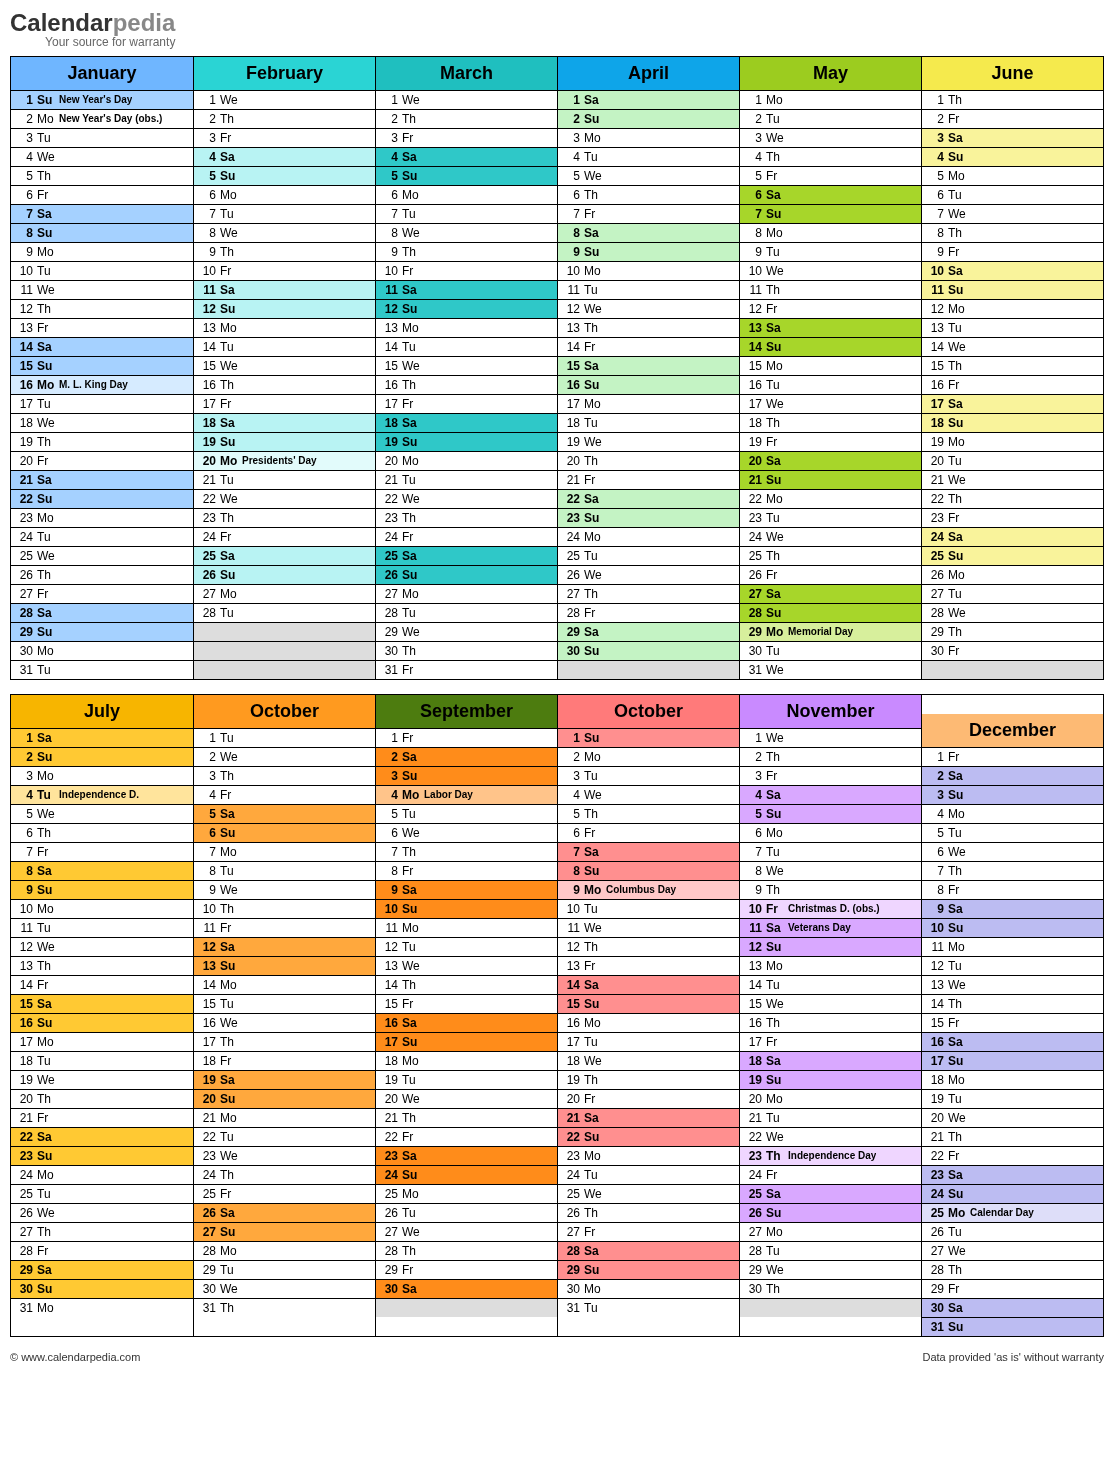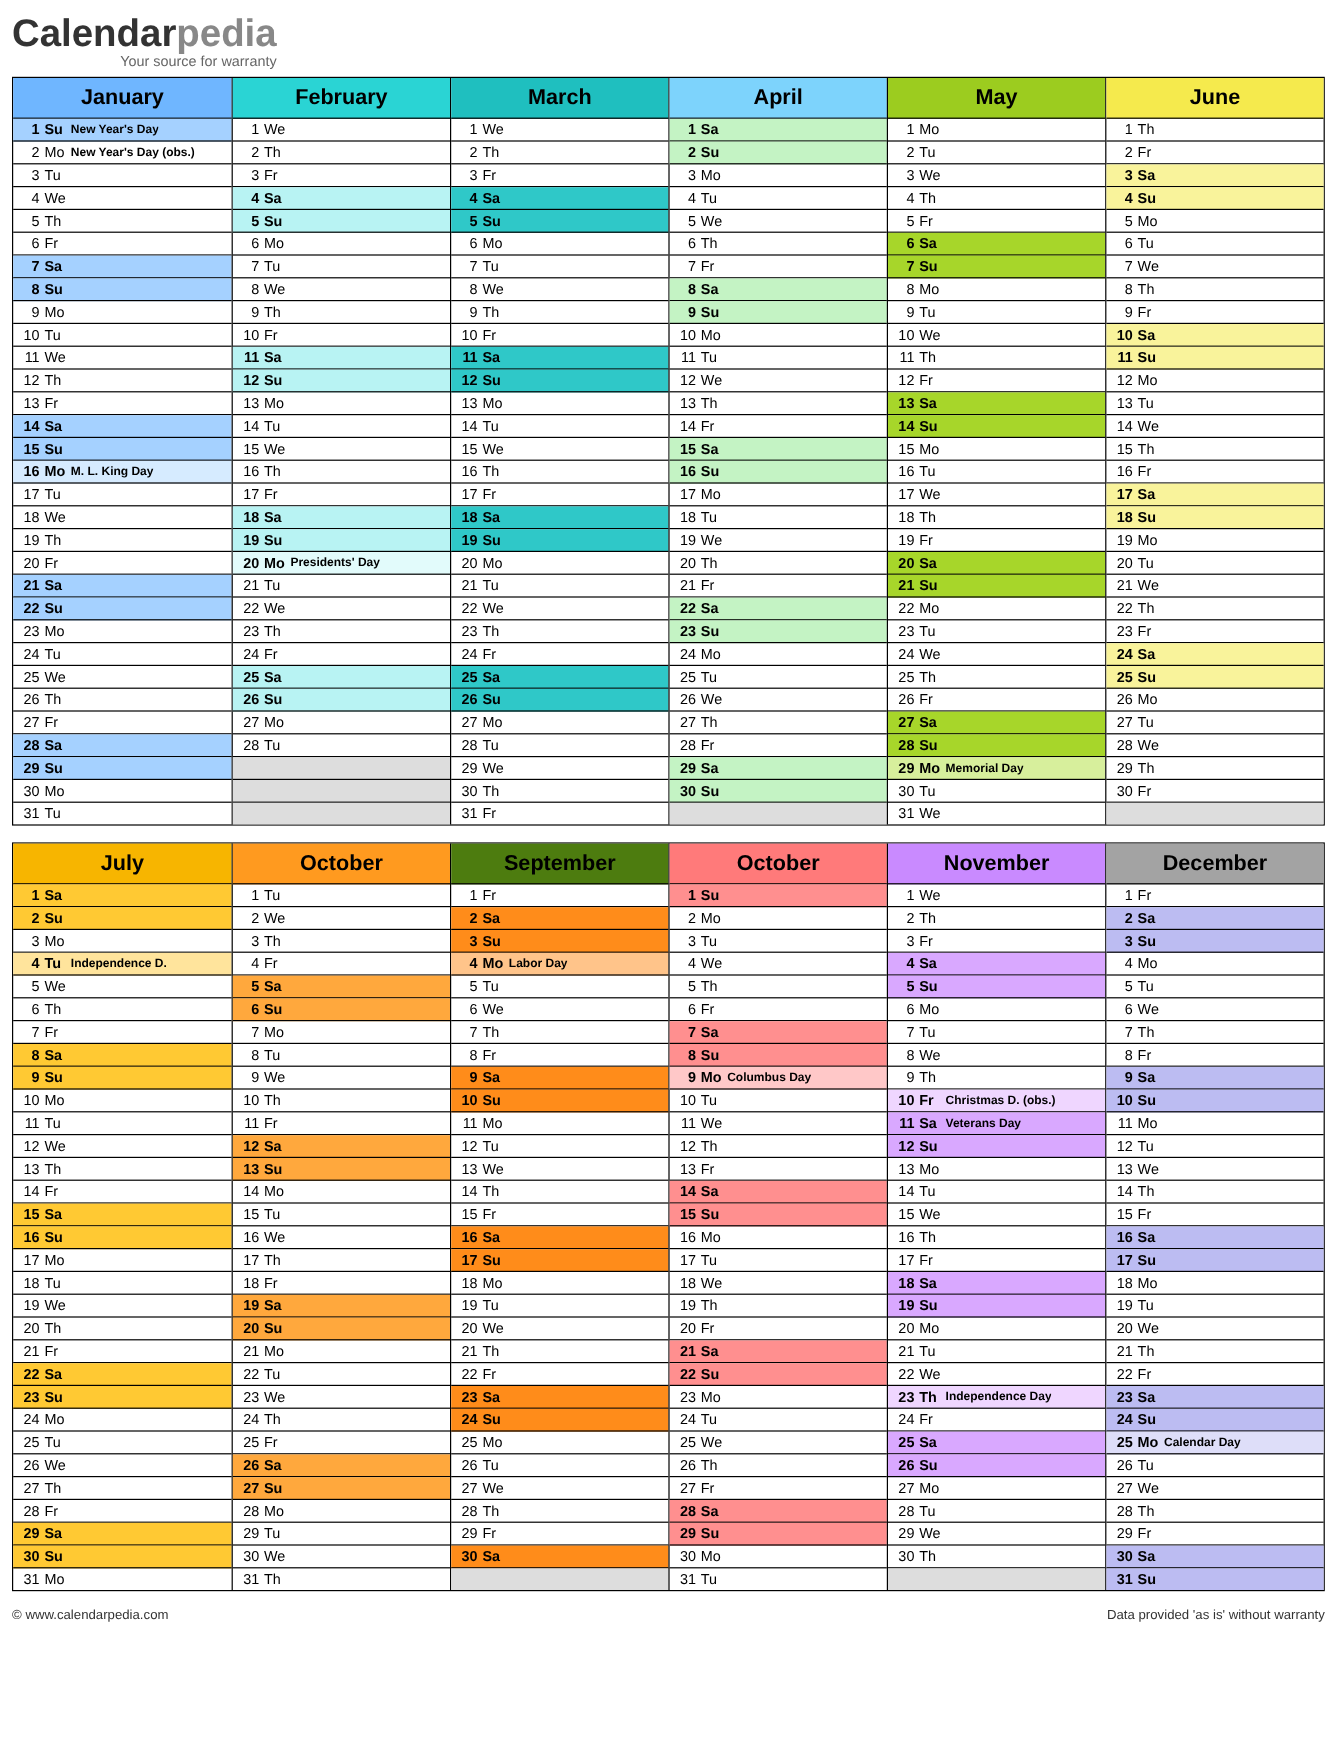--- a/index.html
+++ b/index.html
@@ -18,21 +18,21 @@
   .title {
     font-size: 42px;
     font-weight: bold;
     color: #333;
     letter-spacing: -1px;
   }
   .brand {
     text-align: right;
     line-height: 1.1;
   }
-  .brand-name { font-size: 32px; font-weight: bold; }
+  .brand-name { font-size: 24px; font-weight: bold; }
   .brand-name .p1 { color: #333; }
   .brand-name .p2 { color: #888; }
   .brand-tag { font-size: 12px; color: #666; }
   .half {
     display: grid;
     grid-template-columns: repeat(6, 1fr);
     gap: 0;
     border: 1px solid #000;
     margin-bottom: 14px;
   }
@@ -455,21 +455,21 @@
         <div class="day">
           <span class="dn">30</span>
           <span class="dw">Th</span>
         </div>
         <div class="day">
           <span class="dn">31</span>
           <span class="dw">Fr</span>
         </div>
       </div>
       <div class="month">
-        <div class="mhead" style="background: #7dd3fc;">April</div>
+        <div class="mhead" style="background: #0ea5e9;">April</div>
         <div class="day wk" style="background: rgb(196, 243, 196);">
           <span class="dn">1</span>
           <span class="dw">Sa</span>
         </div>
         <div class="day wk" style="background: rgb(196, 243, 196);">
           <span class="dn">2</span>
           <span class="dw">Su</span>
         </div>
         <div class="day">
           <span class="dn">3</span>
@@ -1468,21 +1468,21 @@
           <span class="dn">29</span>
           <span class="dw">We</span>
         </div>
         <div class="day">
           <span class="dn">30</span>
           <span class="dw">Th</span>
         </div>
         <div class="day empty"></div>
       </div>
       <div class="month">
-        <div class="mhead" style="background: #a3a3a3;">December</div>
+        <div class="mhead" style="background: #fdba74; margin-top: 19px;">December</div>
         <div class="day">
           <span class="dn">1</span>
           <span class="dw">Fr</span>
         </div>
         <div class="day wk" style="background: rgb(188, 188, 242);">
           <span class="dn">2</span>
           <span class="dw">Sa</span>
         </div>
         <div class="day wk" style="background: rgb(188, 188, 242);">
           <span class="dn">3</span>

